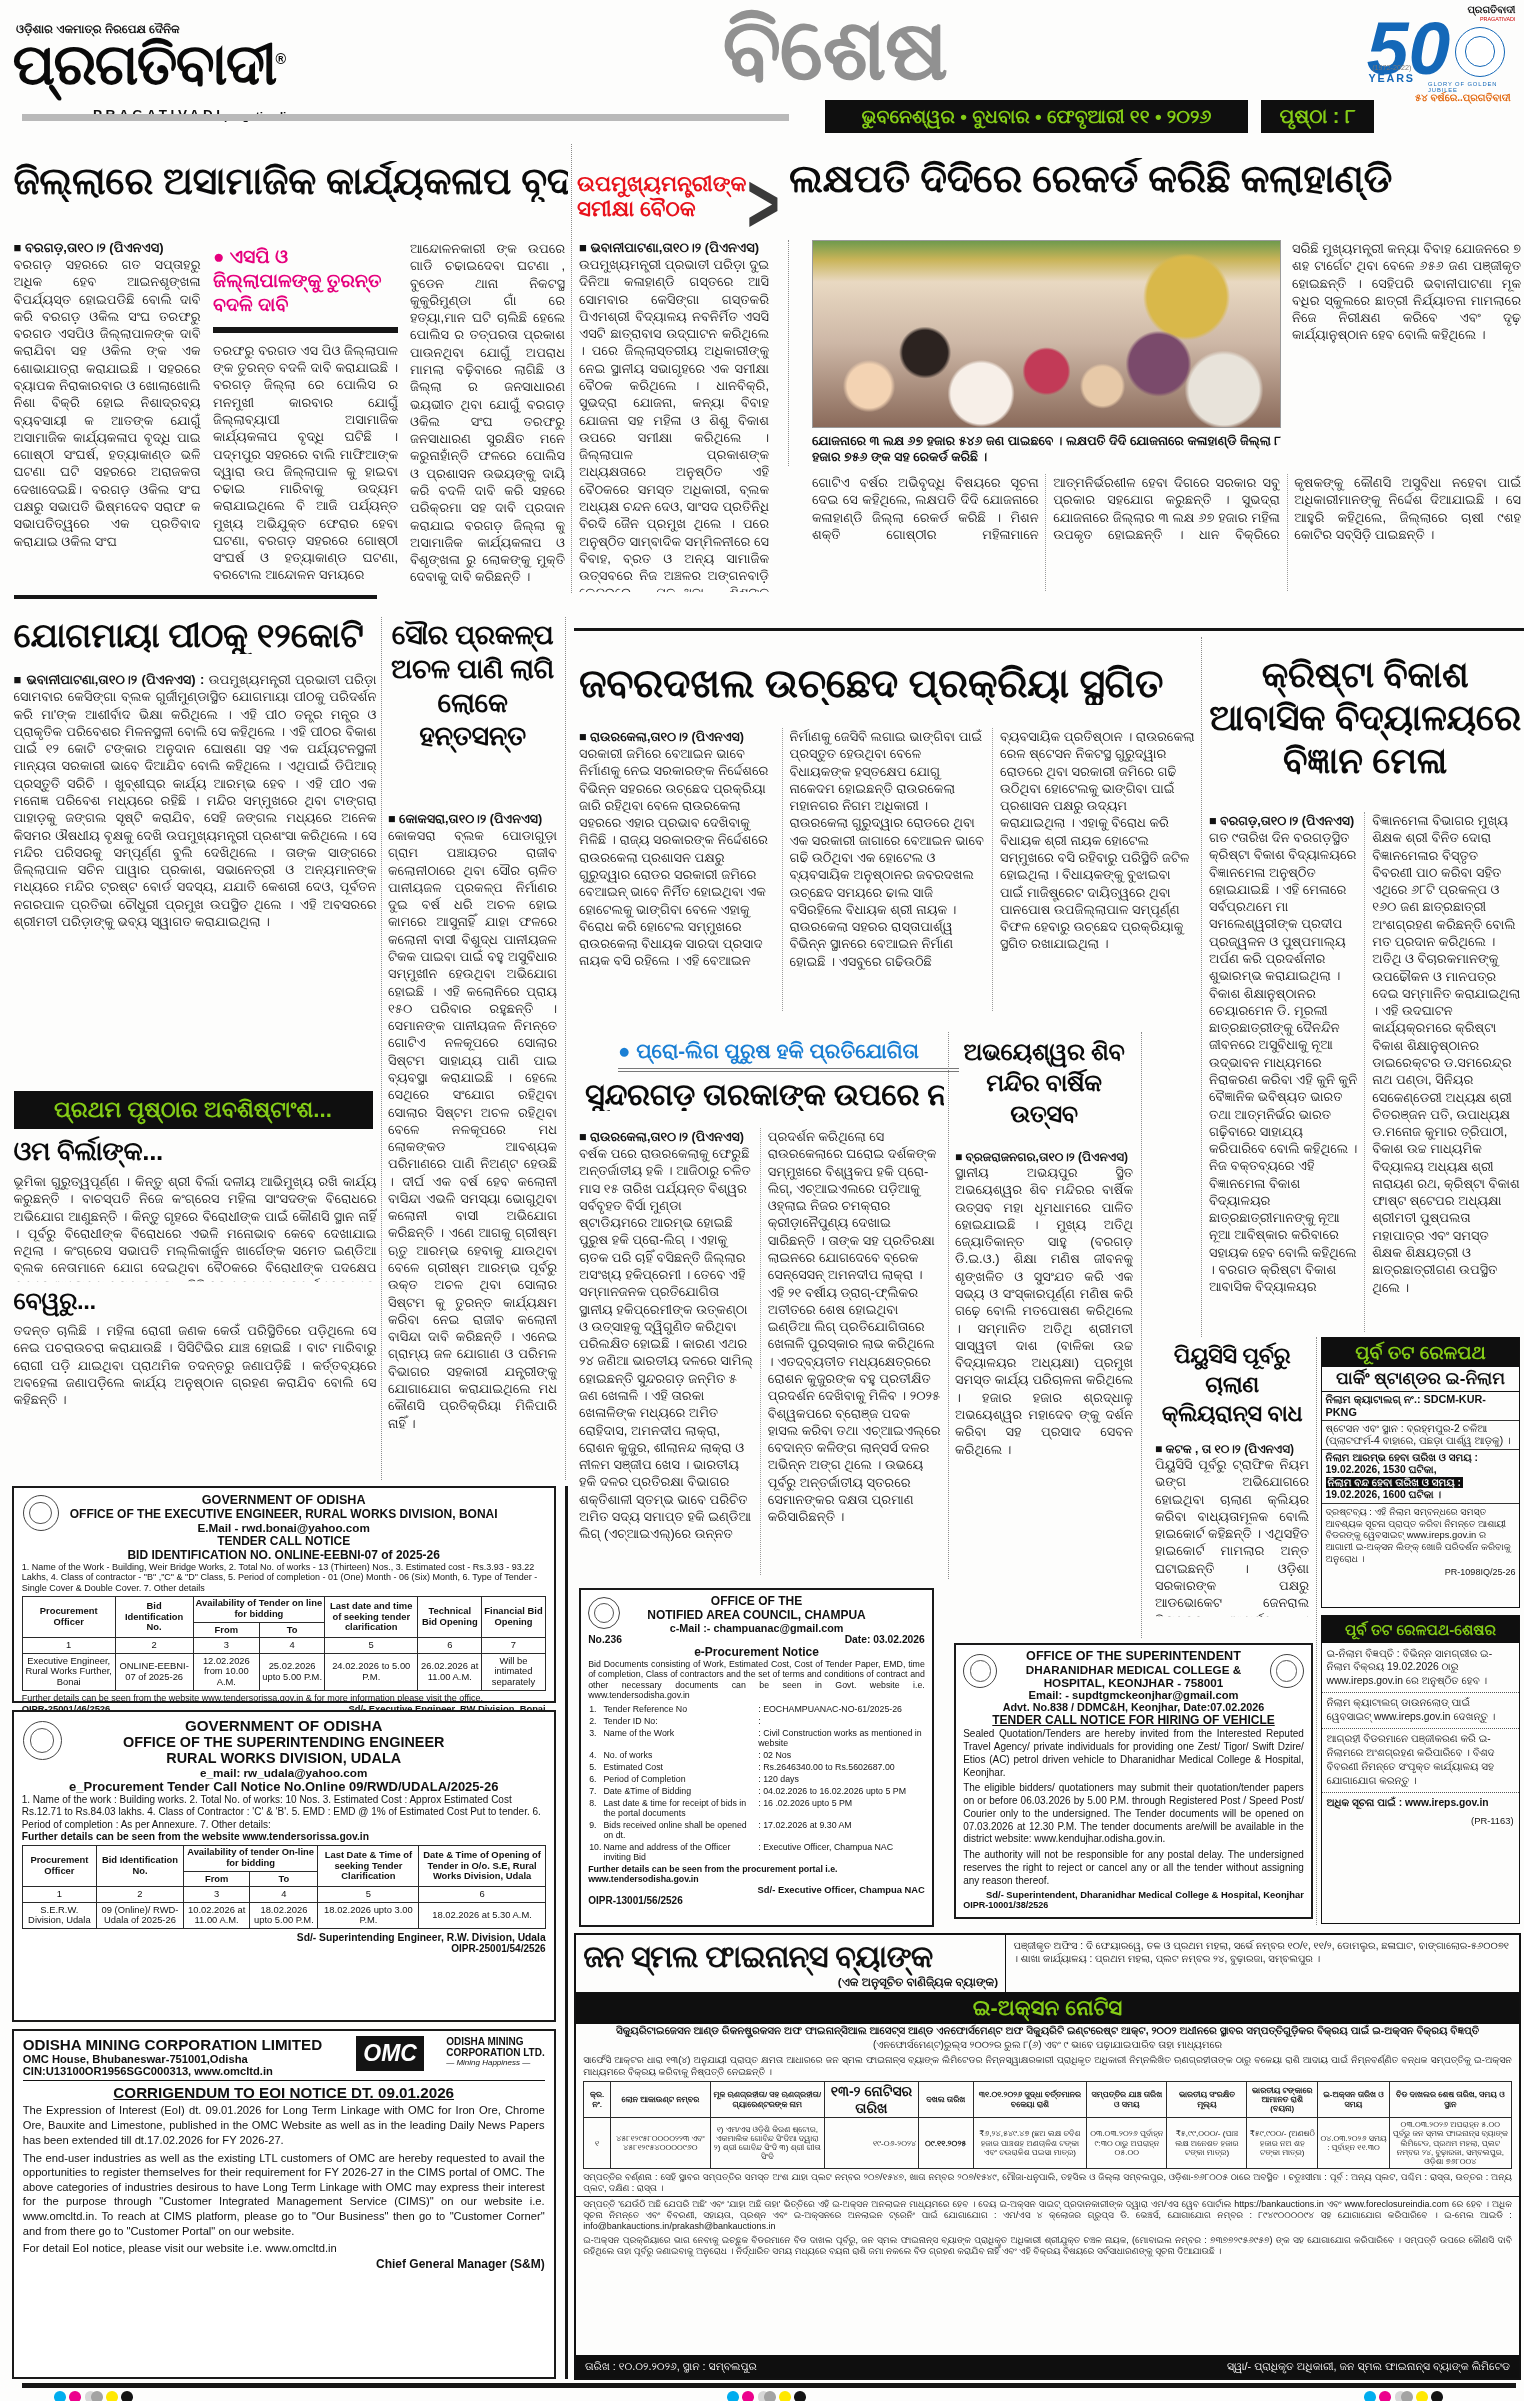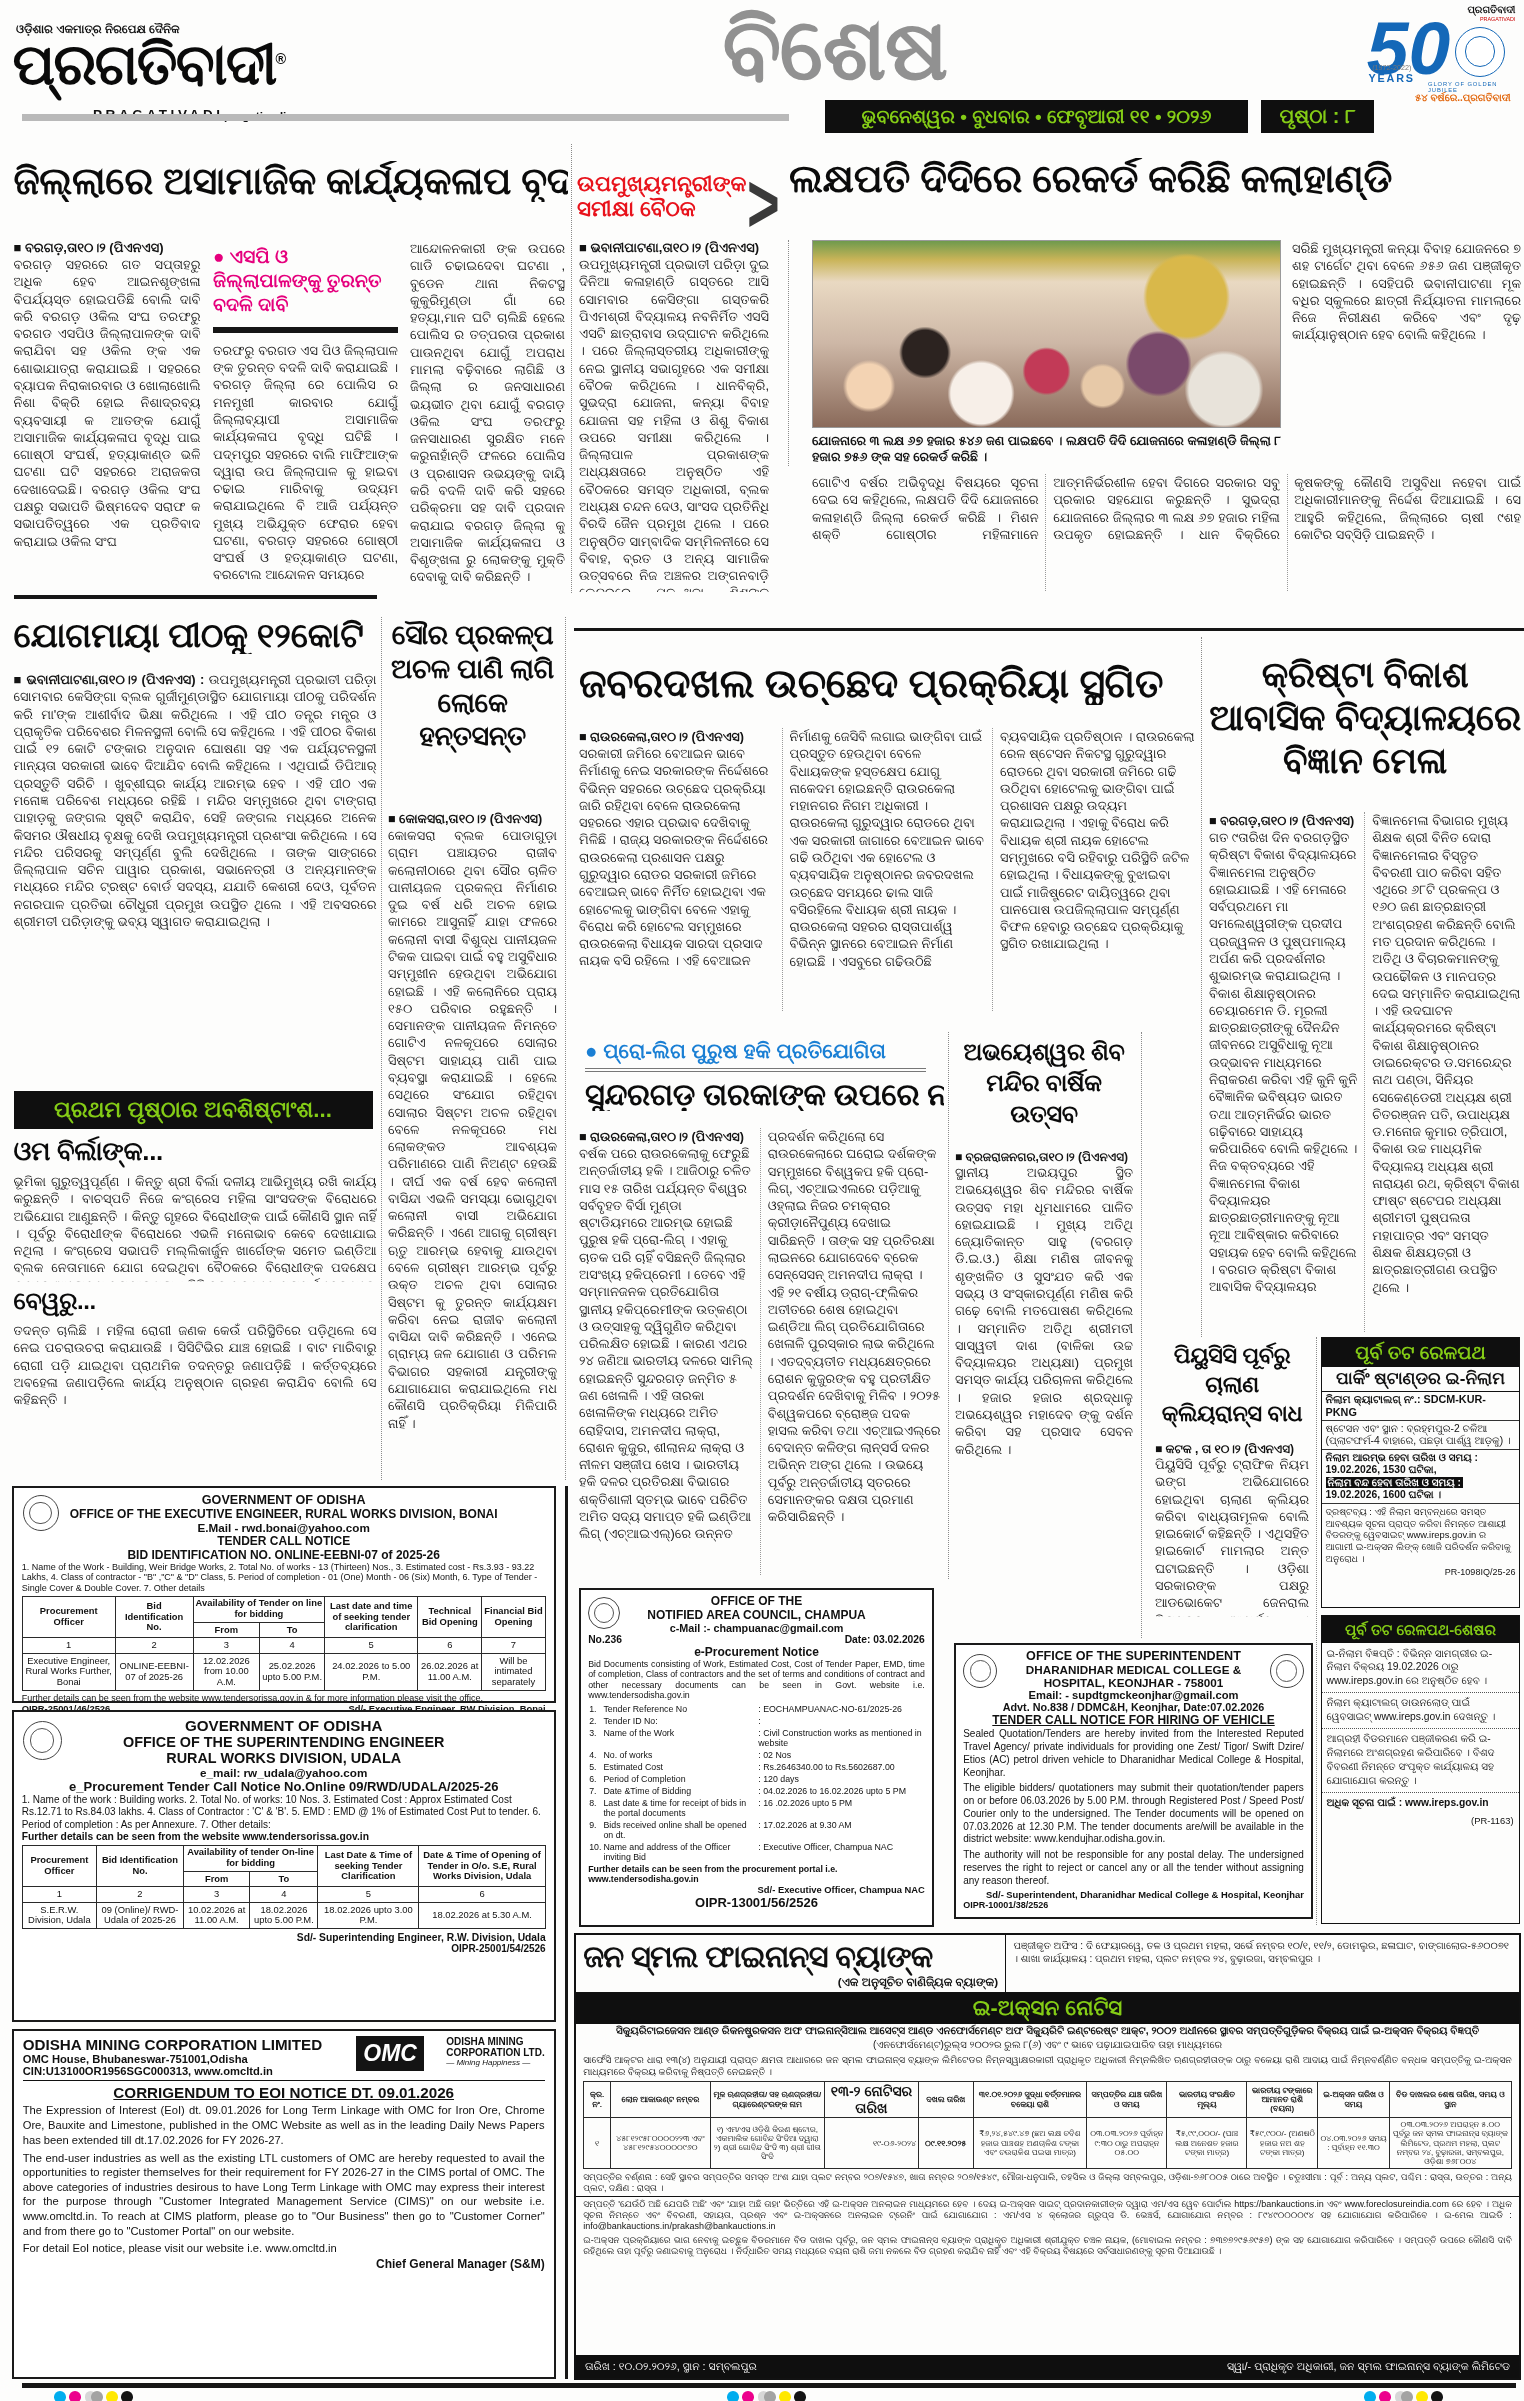--- a/index.html
+++ b/index.html
@@ -130,21 +130,21 @@
     <span class="bt">ଗତ ୯ତାରିଖ ଦିନ ବରଗଡ଼ସ୍ଥିତ କ୍ରିଷ୍ଟା ବିକାଶ ବିଦ୍ୟାଳୟରେ ବିଜ୍ଞାନମେଳା ଅନୁଷ୍ଠିତ ହୋଇଯାଇଛି । ଏହି ମେଳାରେ ସର୍ବପ୍ରଥମେ ମା ସମଲେଶ୍ୱରୀଙ୍କ ପ୍ରଦୀପ ପ୍ରଜ୍ୱଳନ ଓ ପୁଷ୍ପମାଲ୍ୟ ଅର୍ପଣ କରି ପ୍ରଦର୍ଶନୀର ଶୁଭାରମ୍ଭ କରାଯାଇଥିଲା । ବିକାଶ ଶିକ୍ଷାନୁଷ୍ଠାନର ଚେୟାରମେନ ଡି. ମୂରଲୀ ଛାତ୍ରଛାତ୍ରୀଙ୍କୁ ଦୈନନ୍ଦିନ ଜୀବନରେ ଅସୁବିଧାକୁ ନୂଆ ଉଦ୍ଭାବନ ମାଧ୍ୟମରେ ନିରାକରଣ କରିବା ଏହି କୁନି କୁନି ବୈଜ୍ଞାନିକ ଭବିଷ୍ୟତ ଭାରତ ତଥା ଆତ୍ମନିର୍ଭର ଭାରତ ଗଢ଼ିବାରେ ସାହାଯ୍ୟ କରିପାରିବେ ବୋଲି କହିଥିଲେ । ନିଜ ବକ୍ତବ୍ୟରେ ଏହି ବିଜ୍ଞାନମେଳା ବିକାଶ ବିଦ୍ୟାଳୟର ଛାତ୍ରଛାତ୍ରୀମାନଙ୍କୁ ନୂଆ ନୂଆ ଆବିଷ୍କାର କରିବାରେ ସହାୟକ ହେବ ବୋଲି କହିଥିଲେ । ବରଗଡ କ୍ରିଷ୍ଟା ବିକାଶ ଆବାସିକ ବିଦ୍ୟାଳୟର ବିଜ୍ଞାନମେଳା ବିଭାଗର ମୁଖ୍ୟ ଶିକ୍ଷକ ଶ୍ରୀ ବିନିତ ଦୋରା ବିଜ୍ଞାନମେଳାର ବିସ୍ତୃତ ବିବରଣୀ ପାଠ କରିବା ସହିତ ଏଥିରେ ୬୮ଟି ପ୍ରକଳ୍ପ ଓ ୧୬୦ ଜଣ ଛାତ୍ରଛାତ୍ରୀ ଅଂଶଗ୍ରହଣ କରିଛନ୍ତି ବୋଲି ମତ ପ୍ରଦାନ କରିଥିଲେ । ଅତିଥି ଓ ବିଚାରକମାନଙ୍କୁ ଉପଢୌକନ ଓ ମାନପତ୍ର ଦେଇ ସମ୍ମାନିତ କରାଯାଇଥିଲା । ଏହି ଉଦଘାଟନ କାର୍ଯ୍ୟକ୍ରମରେ କ୍ରିଷ୍ଟା ବିକାଶ ଶିକ୍ଷାନୁଷ୍ଠାନର ଡାଇରେକ୍ଟର ଡ.ସମରେନ୍ଦ୍ର ନାଥ ପଣ୍ଡା, ସିନିୟର ସେକେଣ୍ଡେରୀ ଅଧ୍ୟକ୍ଷ ଶ୍ରୀ ଚିତରଞ୍ଜନ ପତି, ଉପାଧ୍ୟକ୍ଷ ଡ.ମନୋଜ କୁମାର ତ୍ରିପାଠୀ, ବିକାଶ ଉଚ୍ଚ ମାଧ୍ୟମିକ ବିଦ୍ୟାଳୟ ଅଧ୍ୟକ୍ଷ ଶ୍ରୀ ନାରାୟଣ ରଥ, କ୍ରିଷ୍ଟା ବିକାଶ ଫାଷ୍ଟ ଷ୍ଟେପର ଅଧ୍ୟକ୍ଷା ଶ୍ରୀମତୀ ପୁଷ୍ପଲତା ମହାପାତ୍ର ଏବଂ ସମସ୍ତ ଶିକ୍ଷକ ଶିକ୍ଷୟତ୍ରୀ ଓ ଛାତ୍ରଛାତ୍ରୀଗଣ ଉପସ୍ଥିତ ଥିଲେ ।</span>
   </div>
 
   <div class="abs blackbar" style="left:13.5px;top:1091px;width:359px;height:38px;font-size:22.4px;font-weight:900;">ପ୍ରଥମ ପୃଷ୍ଠାର ଅବଶିଷ୍ଟାଂଶ...</div>
   <div class="abs hl" style="left:13.5px;top:1137px;font-size:26px;">ଓମ ବିର୍ଲାଙ୍କ...</div>
   <div class="abs ovh bt" style="left:13.5px;top:1173px;width:363px;height:109px;">ଭୂମିକା ଗୁରୁତ୍ୱପୂର୍ଣ୍ଣ । କିନ୍ତୁ ଶ୍ରୀ ବିର୍ଲା ଦଳୀୟ ଆଭିମୁଖ୍ୟ ରଖି କାର୍ଯ୍ୟ କରୁଛନ୍ତି । ବାଚସ୍ପତି ନିଜେ କଂଗ୍ରେସ ମହିଳା ସାଂସଦଙ୍କ ବିରୋଧରେ ଅଭିଯୋଗ ଆଣୁଛନ୍ତି । କିନ୍ତୁ ଗୃହରେ ବିରୋଧୀଙ୍କ ପାଇଁ କୌଣସି ସ୍ଥାନ ନାହିଁ । ପୂର୍ବରୁ ବିରୋଧୀଙ୍କ ବିରୋଧରେ ଏଭଳି ମନୋଭାବ କେବେ ଦେଖାଯାଇ ନଥିଲା । କଂଗ୍ରେସ ସଭାପତି ମଲ୍ଲିକାର୍ଜୁନ ଖାର୍ଗେଙ୍କ ସମେତ ଇଣ୍ଡିଆ ବ୍ଲକ ନେତାମାନେ ଯୋଗ ଦେଇଥିବା ବୈଠକରେ ବିରୋଧୀଙ୍କ ପଦକ୍ଷେପ ଉପରେ ଆଲୋଚନା କରାଯାଇଥିଲା । କିଛି ଦଳ ପ୍ରଥମେ ପରାମର୍ଶ ଦେଇଥିଲେ ଯେ ଚରମ ପଦକ୍ଷେପ ନେବା ପୂର୍ବରୁ ବାଚସ୍ପତିଙ୍କ ନିକଟରେ ଏକ ଆନୁଷ୍ଠାନିକ ଅଭିଯୋଗ ପତ୍ର ଦାଖଲ କରାଯାଉ । ୧୪ ଦିନର ନୋଟିସ ଦେବା ଦ୍ୱାରା ପ୍ରସ୍ତାବ ଆଗତ ହେବାରେ ବାଧା ସୃଷ୍ଟି ହେବ ନାହିଁ ବୋଲି ଆଲୋଚନା ହୋଇଥିଲା ।</div>
   <div class="abs hl" style="left:13.5px;top:1288px;font-size:24px;">ବେୱରୁ...</div>
   <div class="abs ovh bt" style="left:13.5px;top:1322px;width:363px;height:154px;">ତଦନ୍ତ ଚାଲିଛି । ମହିଳା ରୋଗୀ ଜଣକ କେଉଁ ପରିସ୍ଥିତିରେ ପଡ଼ିଥିଲେ ସେ ନେଇ ପଚରାଉଚରା କରାଯାଉଛି । ସିସିଟିଭିର ଯାଞ୍ଚ ହୋଇଛି । ବାଟ ମାରିବାରୁ ରୋଗୀ ପଡ଼ି ଯାଇଥିବା ପ୍ରାଥମିକ ତଦନ୍ତରୁ ଜଣାପଡ଼ିଛି । କର୍ତ୍ତବ୍ୟରେ ଅବହେଳା ଜଣାପଡ଼ିଲେ କାର୍ଯ୍ୟ ଅନୁଷ୍ଠାନ ଗ୍ରହଣ କରାଯିବ ବୋଲି ସେ କହିଛନ୍ତି ।</div>
 
   <div class="abs doth" style="left:579px;top:1021px;width:617px;"></div>
-  <div class="abs" style="left:585px;top:1039px;width:341px;border-bottom:4.5px double #777;padding-bottom:5.4px;">
+  <div class="abs" style="left:618px;top:1039px;width:341px;border-bottom:4.5px double #777;padding-bottom:5.4px;">
     <span style="color:#1a7fd4;font-weight:900;font-size:20.6px;">● ପ୍ରୋ-ଲିଗ ପୁରୁଷ ହକି ପ୍ରତିଯୋଗିତା</span>
   </div>
   <div class="abs hl nowrap" style="left:585px;top:1078px;width:359px;font-size:30.5px;">ସୁନ୍ଦରଗଡ଼ ତାରକାଙ୍କ ଉପରେ ନଜର</div>
   <div class="abs ovh cols2" style="left:579px;top:1128px;width:363px;height:447px;">
     <span class="dl" style="font-size:12.6px;">■ ରାଉରକେଲା,ତା୧୦।୨ (ପିଏନଏସ)</span>
     <span class="bt">ବର୍ଷକ ପରେ ରାଉରକେଲାକୁ ଫେରୁଛି ଅନ୍ତର୍ଜାତୀୟ ହକି । ଆଜିଠାରୁ ଚଳିତ ମାସ ୧୫ ତାରିଖ ପର୍ଯ୍ୟନ୍ତ ବିଶ୍ୱର ସର୍ବବୃହତ ବିର୍ସା ମୁଣ୍ଡା ଷ୍ଟାଡିୟମରେ ଆରମ୍ଭ ହୋଇଛି ପୁରୁଷ ହକି ପ୍ରୋ-ଲିଗ୍ । ଏହାକୁ ଚାତକ ପରି ଚାହିଁ ବସିଛନ୍ତି ଜିଲ୍ଲାର ଅସଂଖ୍ୟ ହକିପ୍ରେମୀ । ତେବେ ଏହି ସମ୍ମାନଜନକ ପ୍ରତିଯୋଗିତା ସ୍ଥାନୀୟ ହକିପ୍ରେମୀଙ୍କ ଉତ୍କଣ୍ଠା ଓ ଉତ୍ସାହକୁ ଦ୍ୱିଗୁଣିତ କରିଥିବା ପରିଲକ୍ଷିତ ହୋଇଛି । କାରଣ ଏଥର ୨୪ ଜଣିଆ ଭାରତୀୟ ଦଳରେ ସାମିଲ୍ ହୋଇଛନ୍ତି ସୁନ୍ଦରଗଡ଼ ଜନ୍ମିତ ୫ ଜଣ ଖେଳାଳି । ଏହି ତାରକା ଖେଳାଳିଙ୍କ ମଧ୍ୟରେ ଅମିତ ରୋହିଦାସ, ଅମନଦୀପ ଲାକ୍ରା, ରୋଶନ କୁଜୁର, ଶୀଲାନନ୍ଦ ଲାକ୍ରା ଓ ନୀଳମ ସଞ୍ଜୀପ ଖେସ । ଭାରତୀୟ ହକି ଦଳର ପ୍ରତିରକ୍ଷା ବିଭାଗର ଶକ୍ତିଶାଳୀ ସ୍ତମ୍ଭ ଭାବେ ପରିଚିତ ଅମିତ ସଦ୍ୟ ସମାପ୍ତ ହକି ଇଣ୍ଡିଆ ଲିଗ୍ (ଏଚ୍ଆଇଏଲ୍)ରେ ଉନ୍ନତ ପ୍ରଦର୍ଶନ କରିଥିଲୋ ସେ ରାଉରକେଲାରେ ଘରୋଇ ଦର୍ଶକଙ୍କ ସମ୍ମୁଖରେ ବିଶ୍ୱକପ ହକି ପ୍ରୋ-ଲିଗ୍, ଏଚ୍ଆଇଏଲରେ ପଡ଼ିଆକୁ ଓହ୍ଲାଇ ନିଜର ଚମକ୍ରାର କ୍ରୀଡ଼ାନୈପୁଣ୍ୟ ଦେଖାଇ ସାରିଛନ୍ତି । ତାଙ୍କ ସହ ପ୍ରତିରକ୍ଷା ଲାଇନରେ ଯୋଗଦେବେ ବ୍ରେକ ସେନ୍‌ସେସନ୍ ଅମନଦୀପ ଲାକ୍ରା । ଏହି ୨୧ ବର୍ଷୀୟ ଡ୍ରାଗ୍-ଫ୍ଲିକର ଅତୀତରେ ଶେଷ ହୋଇଥିବା ଇଣ୍ଡିଆ ଲିଗ୍ ପ୍ରତିଯୋଗିତାରେ ଖେଳାଳି ପୁରସ୍କାର ଲାଭ କରିଥିଲେ । ଏତଦ୍‌ବ୍ୟତୀତ ମଧ୍ୟକ୍ଷେତ୍ରରେ ରୋଶନ କୁଜୁରଙ୍କ ବହୁ ପ୍ରତୀକ୍ଷିତ ପ୍ରଦର୍ଶନ ଦେଖିବାକୁ ମିଳିବ । ୨୦୨୫ ବିଶ୍ୱକପରେ ବ୍ରୋଞ୍ଜ ପଦକ ହାସଲ କରିବା ତଥା ଏଚ୍ଆଇଏଲ୍‌ରେ ବେଦାନ୍ତ କଳିଙ୍ଗ ଲାନ୍ସର୍ସ ଦଳର ଅଭିନ୍ନ ଅଙ୍ଗ ଥିଲେ । ଉଭୟେ ପୂର୍ବରୁ ଅନ୍ତର୍ଜାତୀୟ ସ୍ତରରେ ସେମାନଙ୍କର ଦକ୍ଷତା ପ୍ରମାଣ କରିସାରିଛନ୍ତି ।</span>
   </div>
 
   <div class="abs hl ctr" style="left:955px;top:1036px;width:178px;font-size:24px;line-height:1.3;">ଅଭୟେଶ୍ୱର ଶିବ ମନ୍ଦିର ବାର୍ଷିକ ଉତ୍ସବ</div>
   <div class="abs ovh" style="left:955px;top:1150px;width:178px;height:466px;">
@@ -360,21 +360,21 @@
           </tr>
       <tr>
             <td style="font-size:8.8px;vertical-align:top;">10.</td>
             <td style="font-size:8.8px;vertical-align:top;">Name and address of the Officer inviting Bid</td>
             <td style="font-size:8.8px;vertical-align:top;">: Executive Officer, Champua NAC</td>
           </tr>
     </tbody>
       </table>
     <div class="b" style="font-size:8.8px;margin-top:1.8px;">Further details can be seen from the procurement portal i.e. www.tendersodisha.gov.in</div>
     <div class="b" style="font-size:9.4px;text-align:right;">Sd/- Executive Officer, Champua NAC</div>
-    <div class="b" style="font-size:13px;text-align:center;">OIPR-13001/56/2526</div>
+    <div class="b" style="font-size:10px;text-align:left;">OIPR-13001/56/2526</div>
   </div>
 
   <div class="abs notice" style="left:954px;top:1643px;width:359px;height:276px;padding:3.6px 7.2px;">
     <div class="abs emblem" style="left:7.2px;top:9px;width:34px;height:34px;">
         <div class="inner"></div>
       </div>
     <div class="abs emblem" style="right:7.2px;top:9px;width:34px;height:34px;">
         <div class="inner"></div>
       </div>
     <div class="ctr b" style="font-size:12.6px;">OFFICE OF THE SUPERINTENDENT</div>

